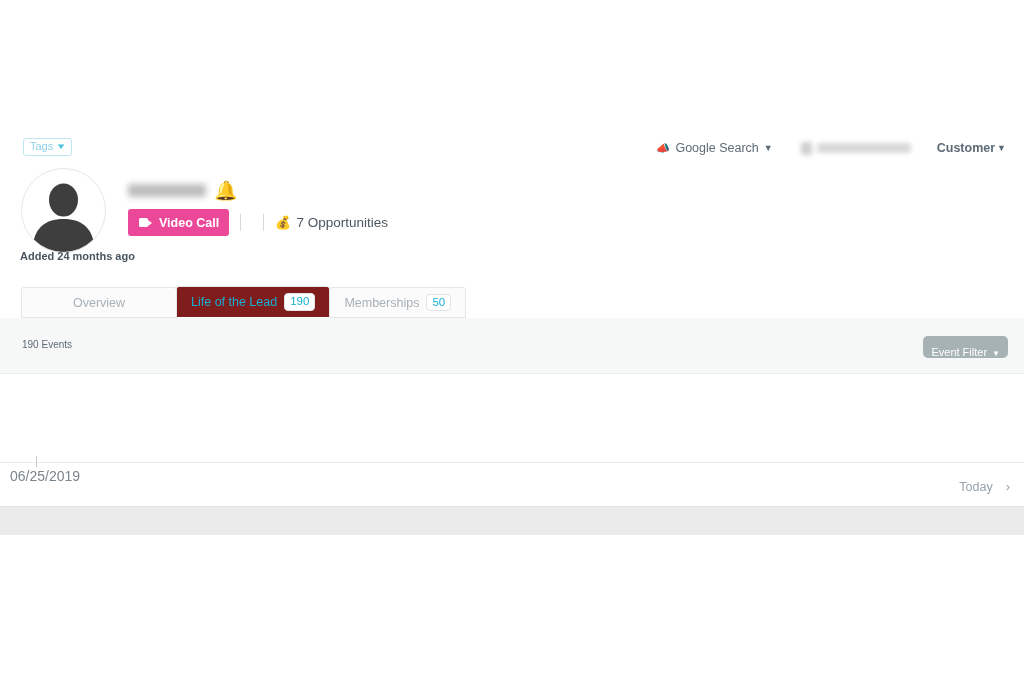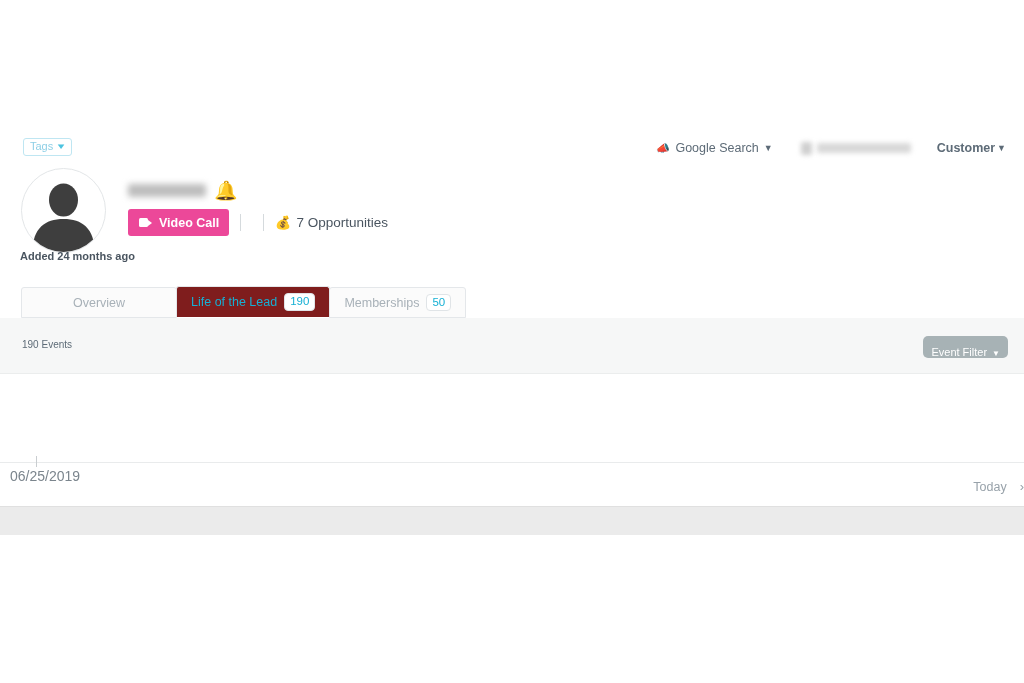--- a/index.html
+++ b/index.html
@@ -138,21 +138,21 @@
   .axis{
     position:absolute;left:0;top:462px;width:1024px;height:1px;background:#e9ebec;
   }
   .tick{
     position:absolute;left:36px;top:456px;width:1px;height:11px;background:#c9cdd0;
   }
   .datelabel{
     position:absolute;left:10px;top:468px;font-size:14px;color:#7b858d;
   }
   .today{
-    position:absolute;right:0;top:479px;
+    position:absolute;right:14px;top:479px;
     display:flex;align-items:flex-end;gap:13px;
     font-size:12.5px;color:#98a2aa;margin-left:20px;
   }
   .today .chev{font-size:13px;color:#98a2aa;}
 
   .footerband{
     position:absolute;left:0;top:506px;width:1024px;height:28px;
     background:#ebebeb;border-top:1px solid #e0e0e0;
   }
 </style>

